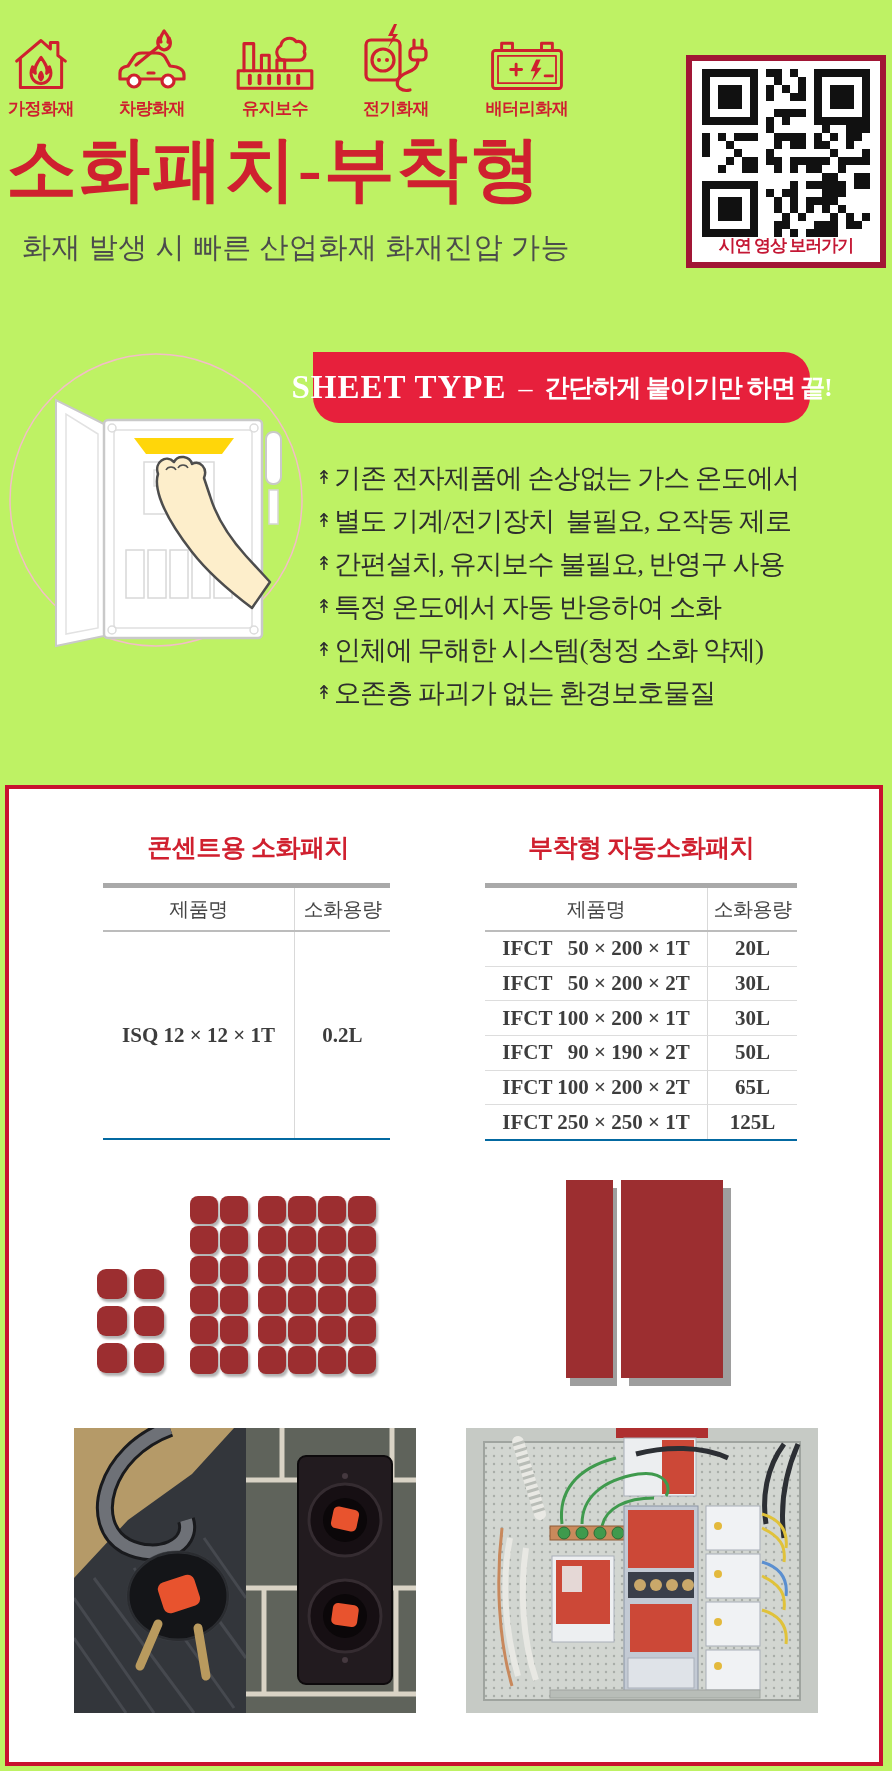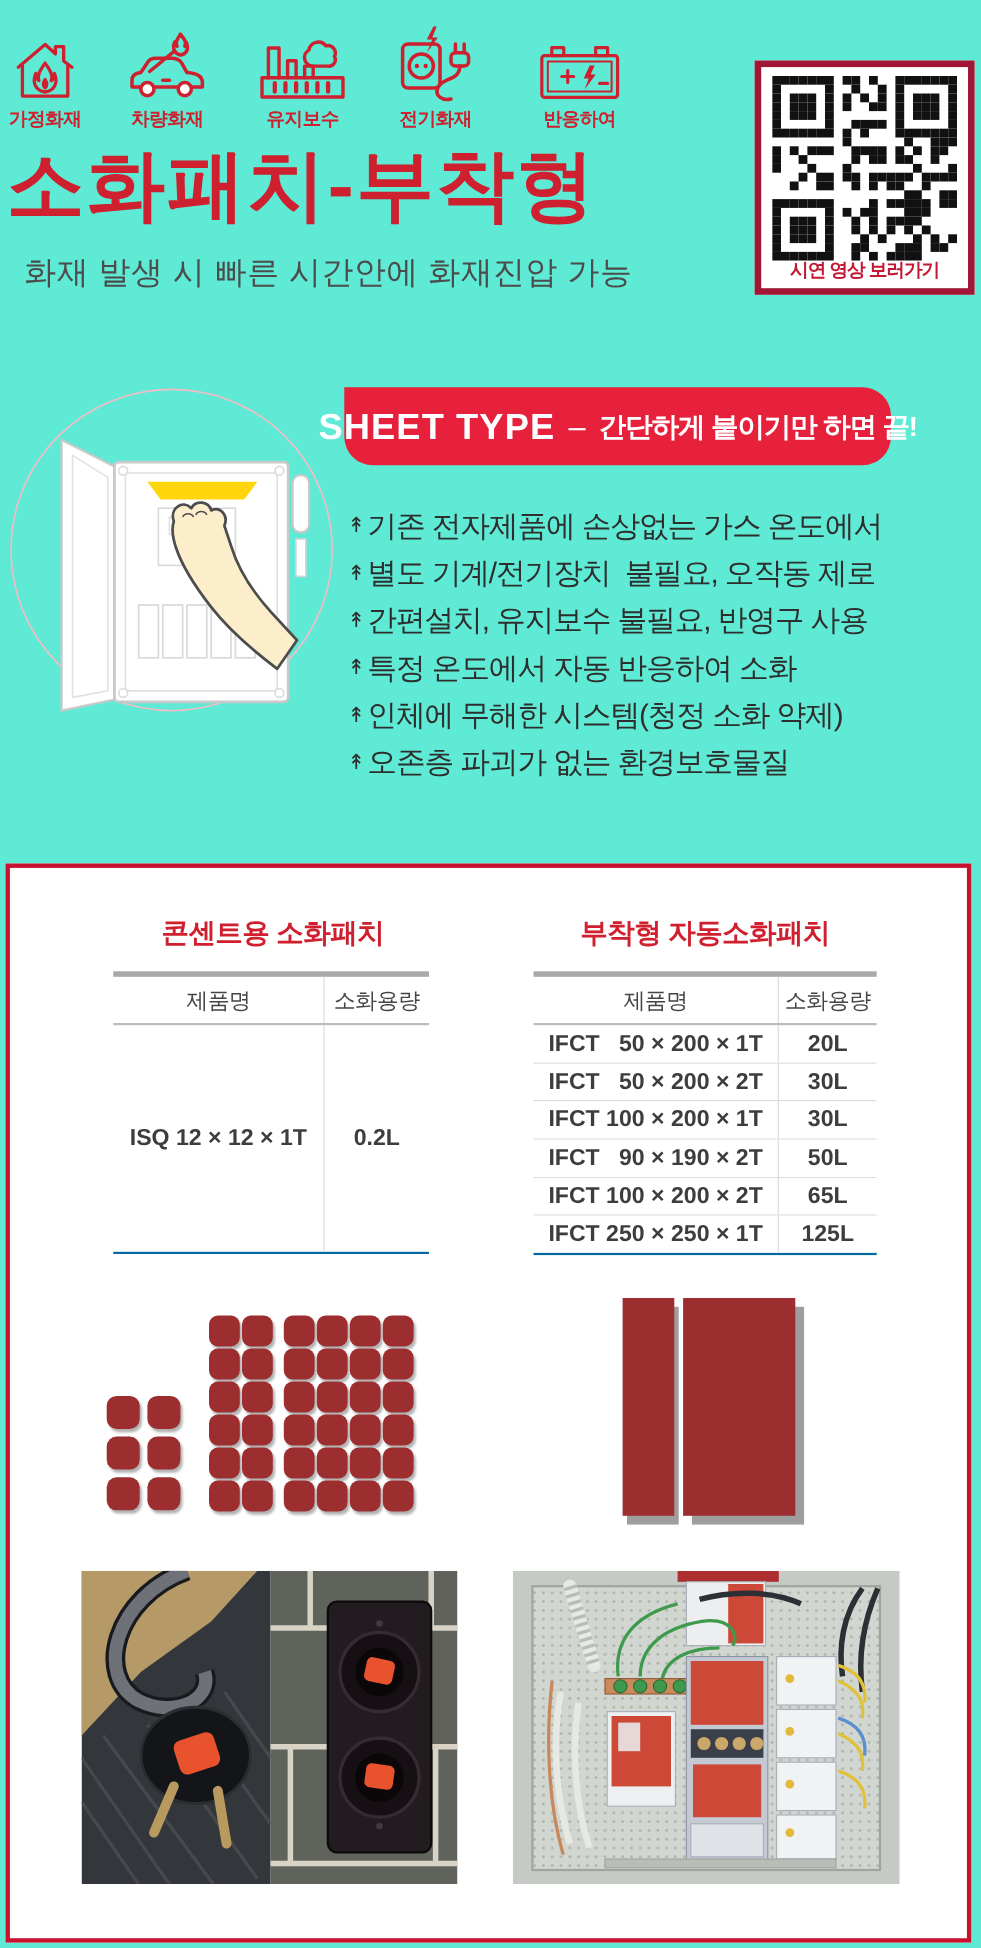--- a/index.html
+++ b/index.html
@@ -1,17 +1,17 @@
 <!DOCTYPE html>
 <html><head>
 <meta charset="utf-8">
 <style>
   html,body{margin:0;padding:0;background:#fff;}
-  #page{position:relative;width:892px;height:1771px;background:#5eead4;overflow:hidden;
-        font-family:Liberation Sans, sans-serif;}
+  #page{position:relative;width:892px;height:1771px;background:#bef264;overflow:hidden;
+        font-family:Liberation Serif, serif;}
 
   
   .cat{position:absolute;top:16px;height:104px;display:flex;flex-direction:column;
        align-items:center;justify-content:flex-end;gap:3px;}
   .cat-label{font-size:17px;font-weight:bold;color:#cf202f;letter-spacing:-0.5px;white-space:nowrap;}
   .cat svg{display:block;}
   #cat1{left:6px;width:70px;}  #cat2{left:106px;width:92px;} #cat3{left:224px;width:102px;}
   #cat4{left:350px;width:92px;} #cat5{left:470px;width:114px;}
 
   
@@ -148,21 +148,21 @@
   <div class="cat" id="cat5">
     <svg width="92" height="58" viewBox="0 0 92 64" fill="none" stroke="#cf202f" stroke-width="3.2" stroke-linecap="round" stroke-linejoin="round">
       <rect x="18" y="8" width="12" height="8"></rect>
       <rect x="62" y="8" width="12" height="8"></rect>
       <rect x="8" y="16" width="76" height="42" rx="3"></rect>
       <rect x="14" y="22" width="64" height="30" stroke-width="2"></rect>
       <path d="M28 37 H40 M34 31 V43"></path>
       <path d="M56 26 L50 39 H55 L51 50 L62 35 H57 L61 26 Z" fill="#cf202f" stroke="none"></path>
       <path d="M66 44 H74"></path>
     </svg>
-    <div class="cat-label">반응하여</div>
+    <div class="cat-label">배터리화재</div>
   </div>
 
   <div class="qr-frame">
     <div class="qr-grid"><svg width="168" height="168" viewBox="0 0 168 168" fill="#111">
           <rect x="0" y="0" width="8" height="8"></rect>
           <rect x="8" y="0" width="8" height="8"></rect>
           <rect x="16" y="0" width="8" height="8"></rect>
           <rect x="24" y="0" width="8" height="8"></rect>
           <rect x="32" y="0" width="8" height="8"></rect>
           <rect x="40" y="0" width="8" height="8"></rect>
@@ -374,21 +374,21 @@
           <rect x="88" y="160" width="8" height="8"></rect>
           <rect x="104" y="160" width="8" height="8"></rect>
           <rect x="112" y="160" width="8" height="8"></rect>
           <rect x="120" y="160" width="8" height="8"></rect>
           <rect x="128" y="160" width="8" height="8"></rect>
         </svg></div>
     <div class="qr-caption">시연 영상 보러가기</div>
   </div>
 
   <div class="main-title">소화패치-부착형</div>
-  <div class="subtitle">화재 발생 시 빠른 시간안에 화재진압 가능</div>
+  <div class="subtitle">화재 발생 시 빠른 산업화재 화재진압 가능</div>
 
   <div class="illus">
     <svg width="296" height="300" viewBox="0 0 296 300">
       <circle cx="148" cy="150" r="146" fill="none" stroke="#f3bdc7" stroke-width="1.5"></circle>
       <polygon points="96,74 48,50 48,296 96,286" fill="#ffffff" stroke="#c9c9c9" stroke-width="2"></polygon>
       <polygon points="90,84 58,64 58,284 90,278" fill="none" stroke="#e2e2e2" stroke-width="1.5"></polygon>
       <rect x="96" y="70" width="158" height="218" rx="4" fill="#fff" stroke="#c9c9c9" stroke-width="2.5"></rect>
       <rect x="106" y="80" width="138" height="198" rx="3" fill="none" stroke="#e0e0e0" stroke-width="1.5"></rect>
       <g fill="none" stroke="#dcdcdc" stroke-width="1.5">
         <circle cx="104" cy="78" r="4"></circle>

